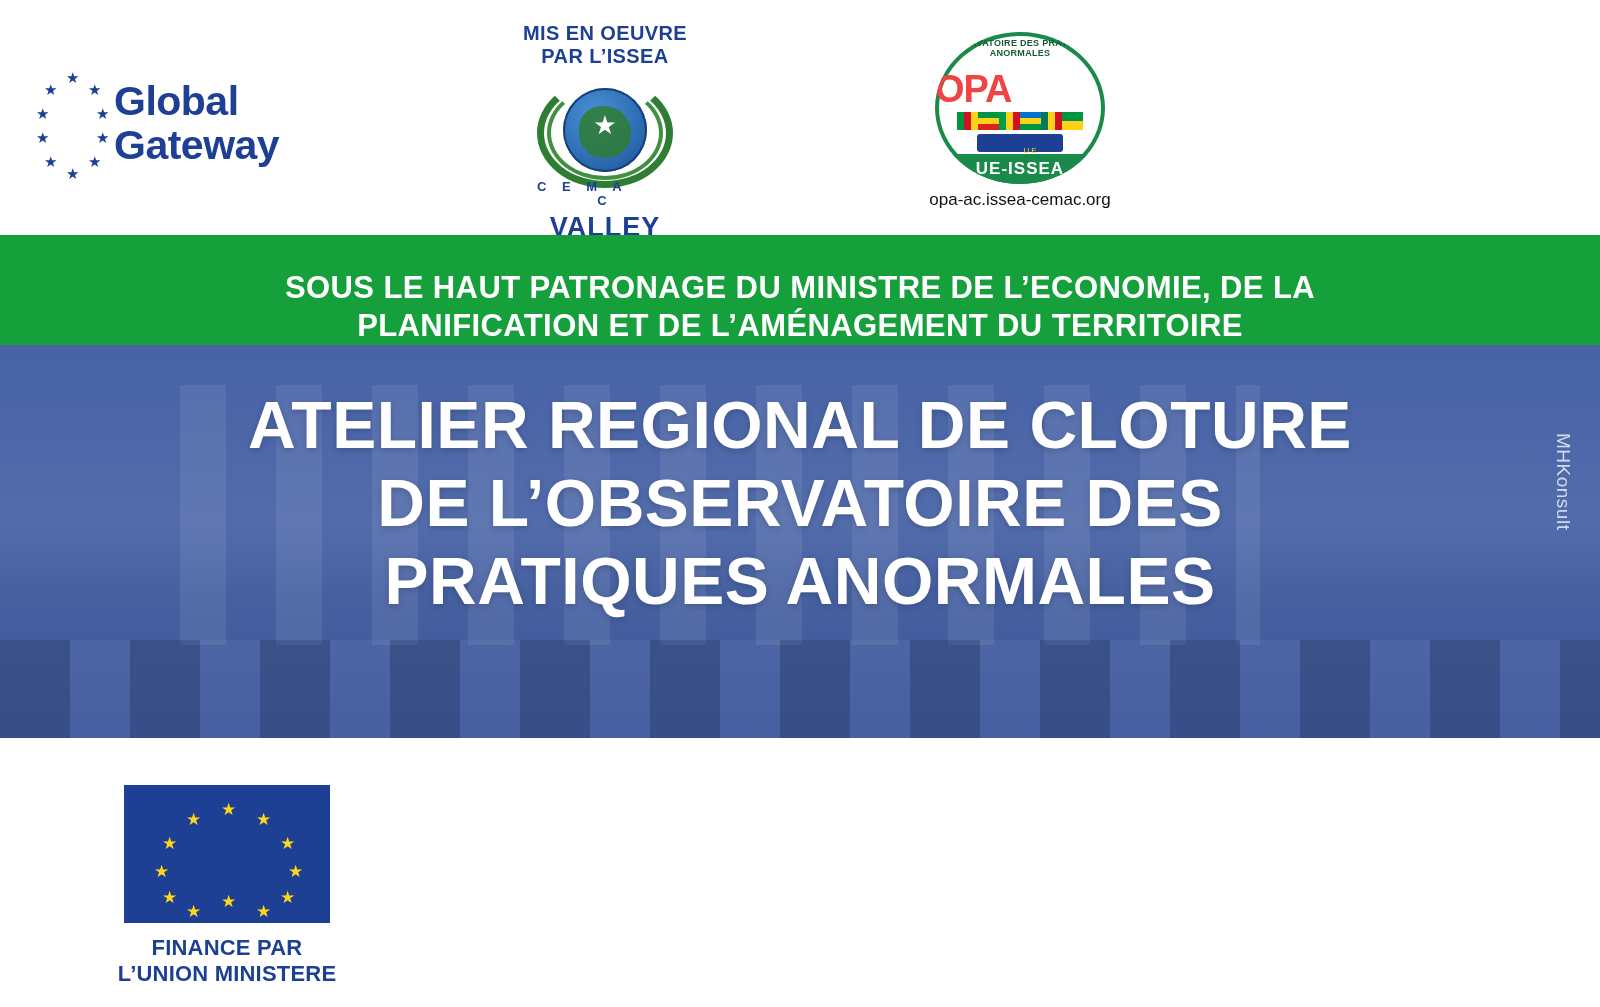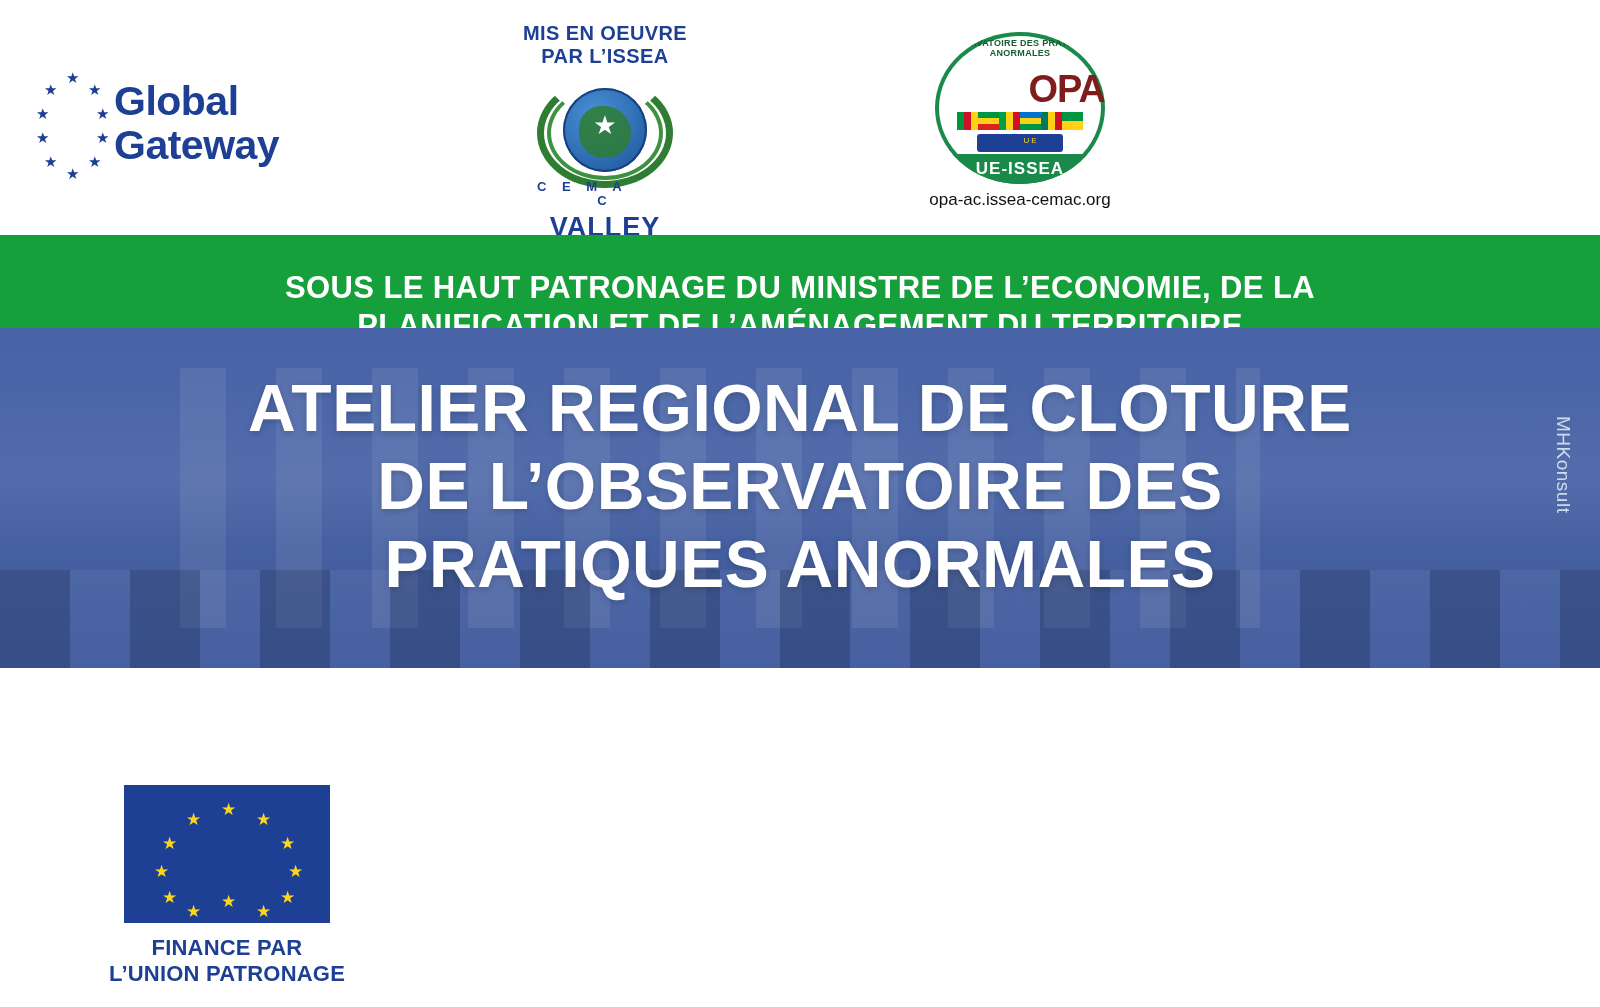--- a/index.html
+++ b/index.html
@@ -165,24 +165,24 @@
     text-align: center;
     font-size: 9px;
     font-weight: bold;
     color: #145c32;
     letter-spacing: .3px;
   }
   .opa-letters {
     position: absolute;
     left: 0; top: 36px;
     width: 170px;
-    text-align: right;
+    text-align: left;
     font-size: 38px;
     font-weight: bold;
-    color: #7f1d1d;
+    color: #ef4444;
     letter-spacing: -1px;
   }
   .opa-flags {
     position: absolute;
     left: 22px; top: 80px;
     width: 126px; height: 18px;
     display: flex;
   }
   .opa-flags i {
     flex: 1;
@@ -191,21 +191,21 @@
   }
   .opa-ue {
     position: absolute;
     left: 42px; top: 102px;
     width: 86px; height: 18px;
     background: #1d3f94;
     border-radius: 3px;
   }
   .opa-ue span {
     position: absolute;
-    left: 0; top: 2px;
+    left: 0; top: 12px;
     width: 108px;
     text-align: center;
     color: #ffd617;
     font-size: 8px;
     letter-spacing: 2px;
   }
   .opa-bottom-band {
     position: absolute;
     left: 0; bottom: 0;
     width: 170px; height: 30px;
@@ -310,22 +310,22 @@
     font-size: 31px;
     line-height: 1.22;
     text-align: center;
     letter-spacing: .4px;
     margin-top: 33px;
   }
 
   
   .blue-panel {
     position: absolute;
-    top: 328px; left: 0;
-    width: 1600px; height: 340px;
+    top: 345px; left: 0;
+    width: 1600px; height: 393px;
     background: #7f1d1d;
     overflow: hidden;
   }
   .bg-photo {
     position: absolute;
     inset: 0;
     background:
       linear-gradient(180deg, rgba(59,87,160,.88) 0%, rgba(59,87,160,.82) 60%, rgba(59,87,160,.9) 100%),
       linear-gradient(180deg, #9fb6cf 0%, #c9d6e4 45%, #7c8fa6 62%, #56637a 100%);
   }
@@ -529,19 +529,19 @@
         <span style="left:30px; top:78px;">★</span>
         <span style="left:164px; top:78px;">★</span>
         <span style="left:38px; top:104px;">★</span>
         <span style="left:156px; top:104px;">★</span>
         <span style="left:62px; top:118px;">★</span>
         <span style="left:132px; top:118px;">★</span>
         <span style="left:97px; top:108px;">★</span>
       </div>
       <div class="eu-caption">
         <div>FINANCE PAR</div>
-        <div>L’UNION PATRONAGE</div>
+        <div>L’UNION MINISTERE</div>
       </div>
     </div>
 
   </div>
 
 </div>
 
 </body></html>

